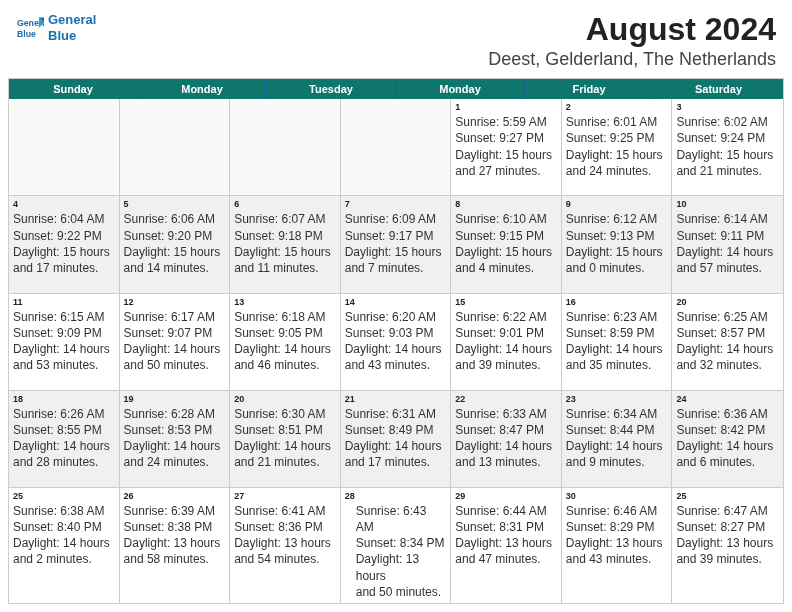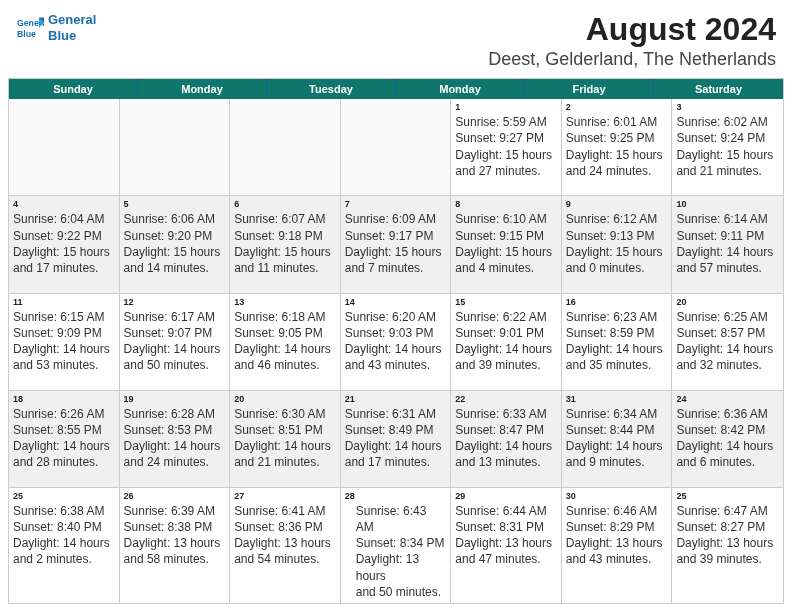--- a/index.html
+++ b/index.html
@@ -300,21 +300,21 @@
 and 17 minutes.</div>
           </div>
           <div class="cal-cell shaded">
             <div class="day-num">22</div>
             <div class="cell-text" style="white-space: pre-line;">Sunrise: 6:33 AM
 Sunset: 8:47 PM
 Daylight: 14 hours
 and 13 minutes.</div>
           </div>
           <div class="cal-cell shaded">
-            <div class="day-num">31</div>
+            <div class="day-num">23</div>
             <div class="cell-text" style="white-space: pre-line;">Sunrise: 6:34 AM
 Sunset: 8:44 PM
 Daylight: 14 hours
 and 9 minutes.</div>
           </div>
           <div class="cal-cell shaded">
             <div class="day-num">24</div>
             <div class="cell-text" style="white-space: pre-line;">Sunrise: 6:36 AM
 Sunset: 8:42 PM
 Daylight: 14 hours

